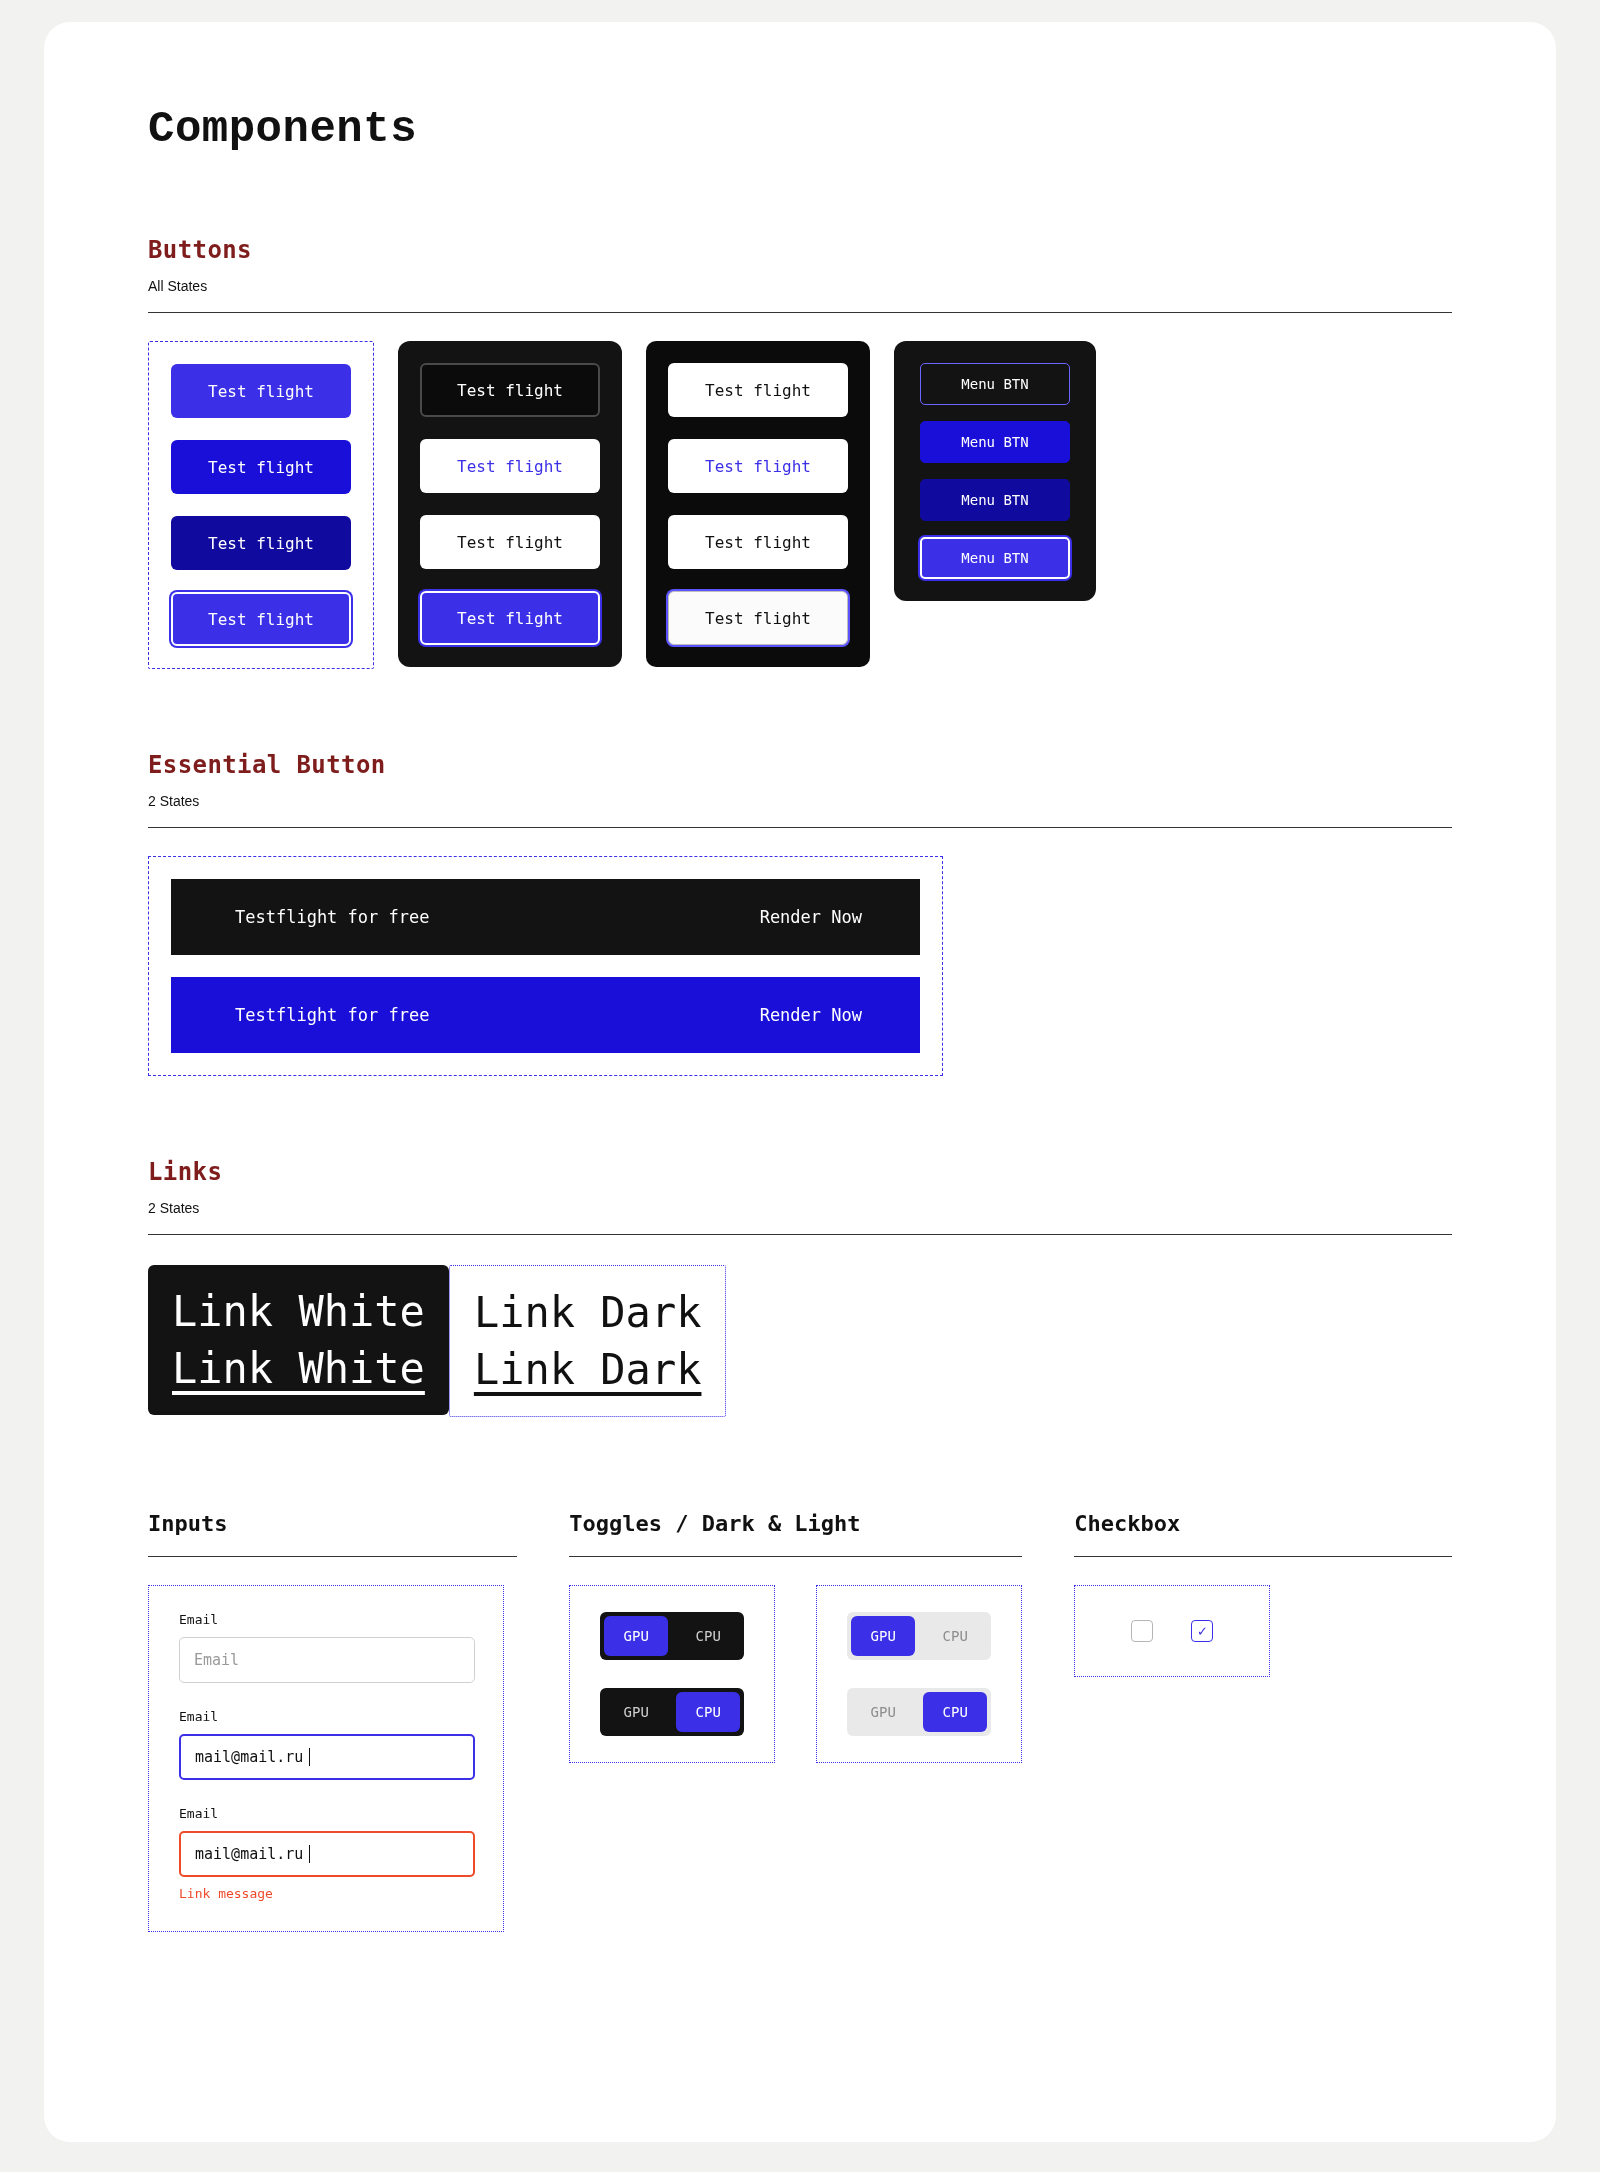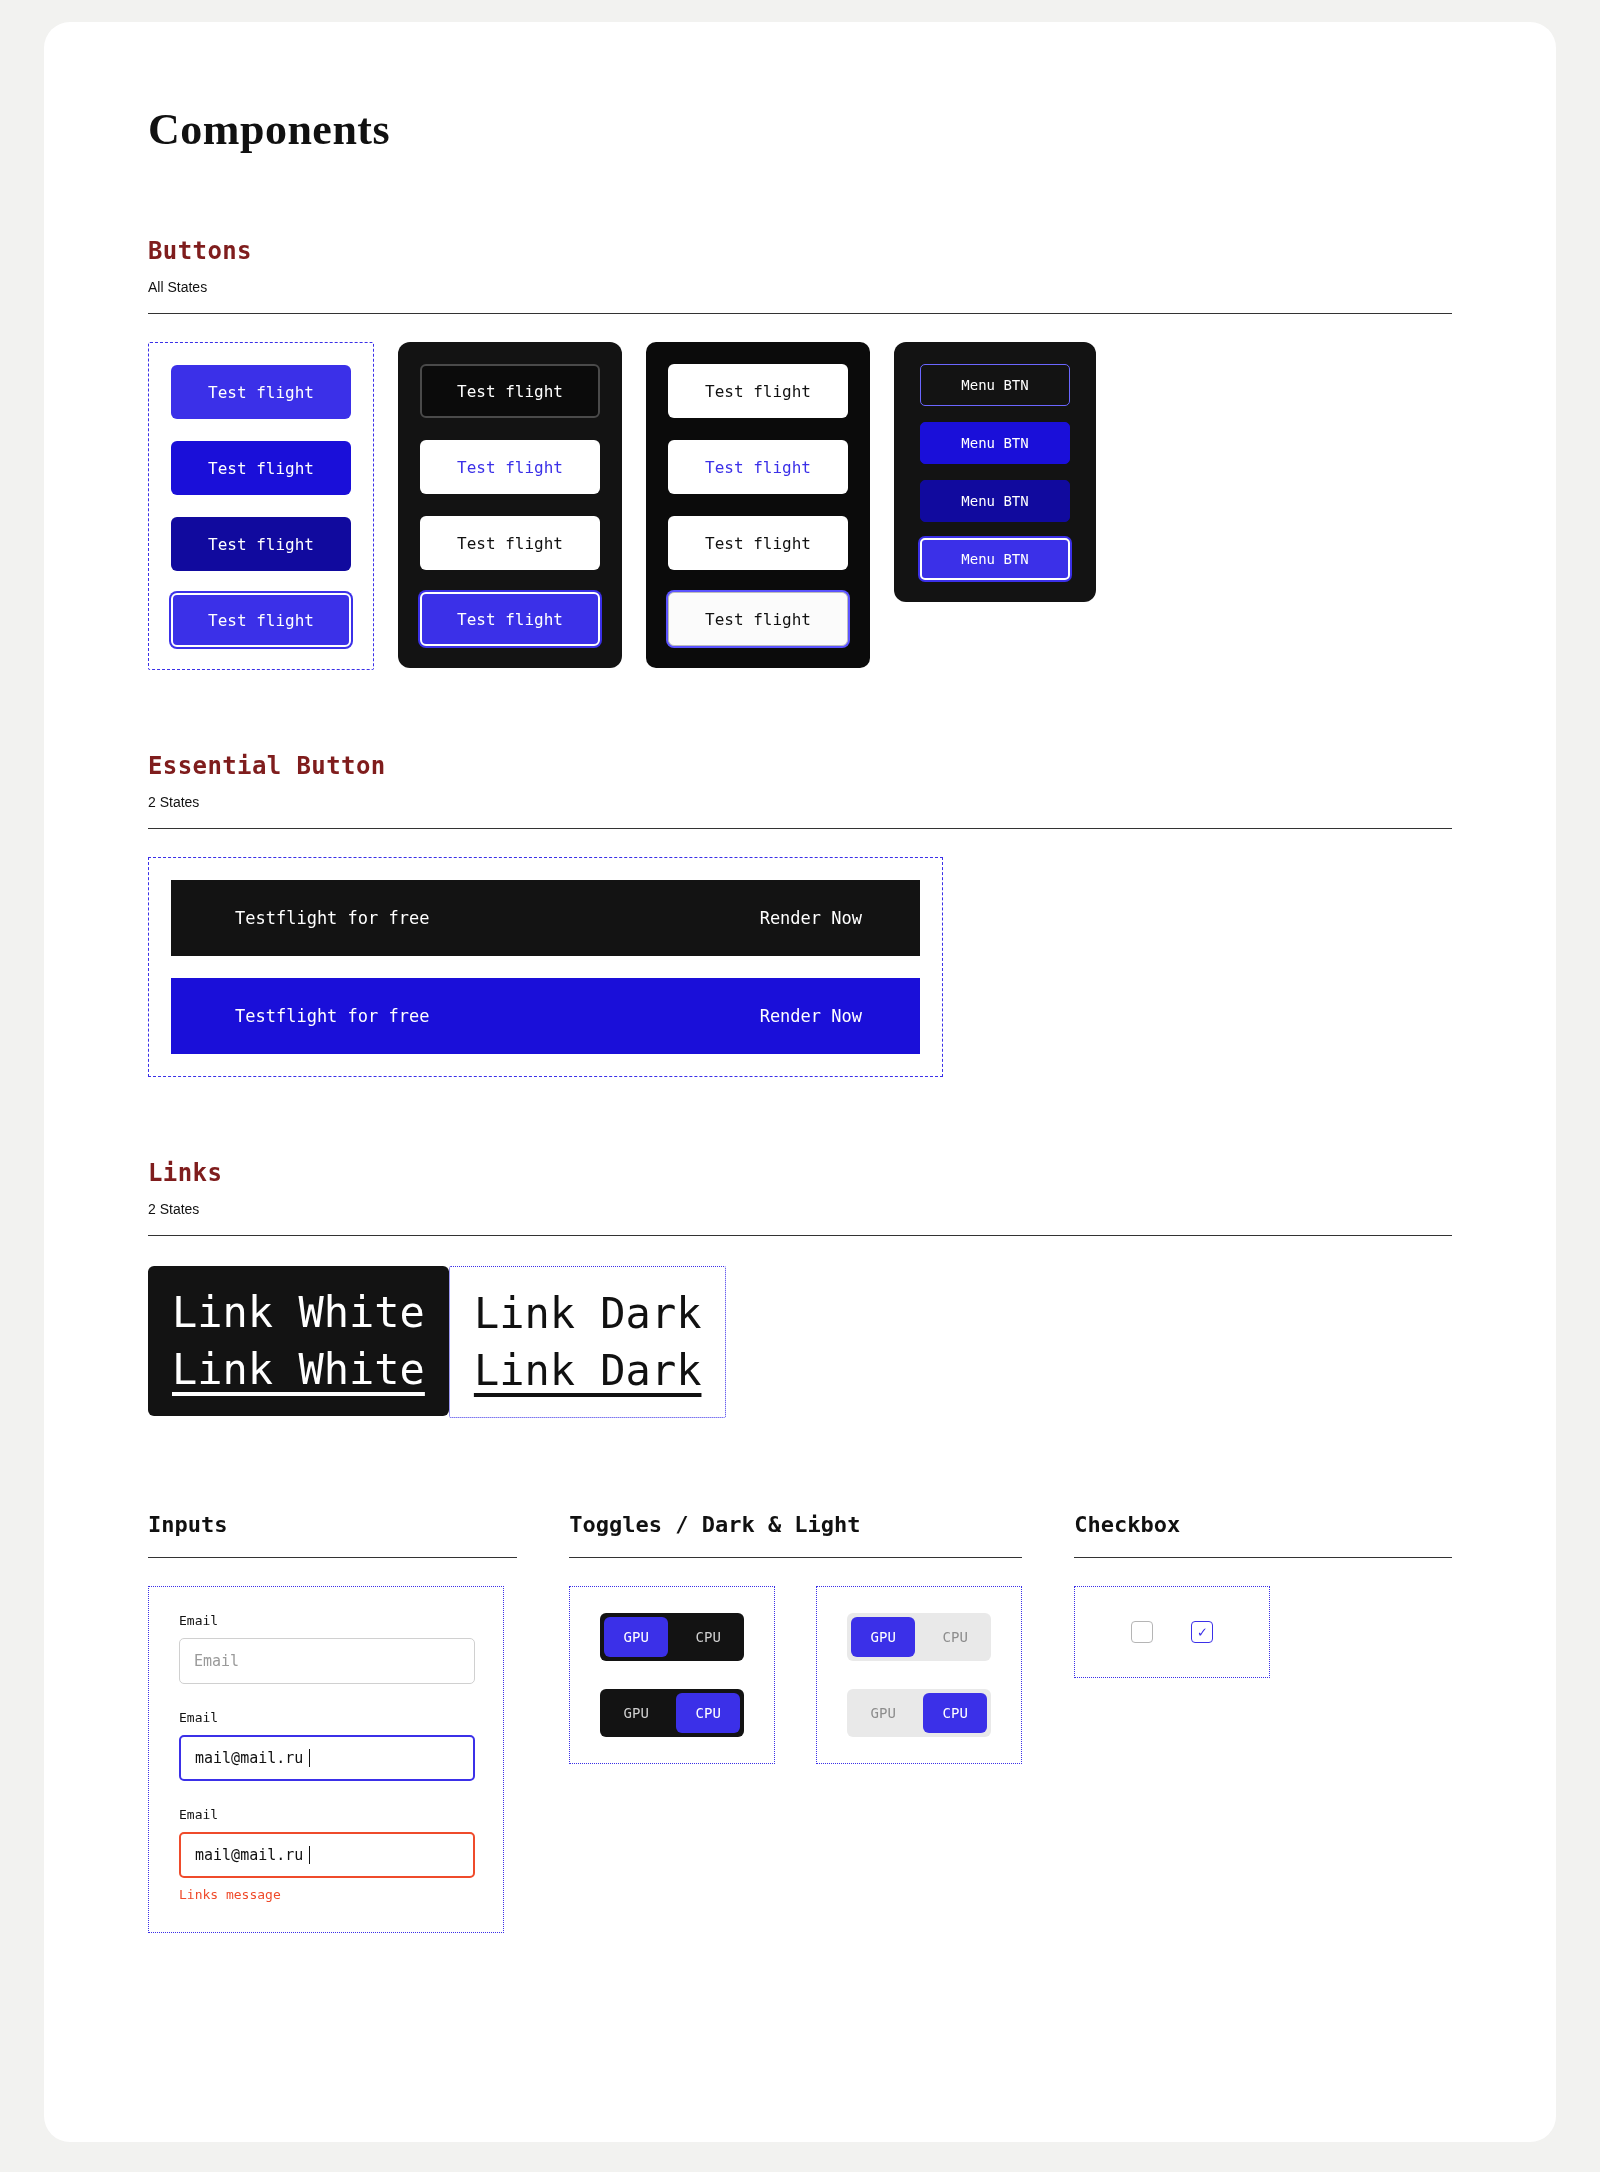--- a/index.html
+++ b/index.html
@@ -16,21 +16,21 @@
     background: #f2f2f0;
   }
   .sheet {
     background: #ffffff;
     border-radius: 26px;
     box-sizing: border-box;
     padding: 72px 104px 90px 104px;
     min-height: 2120px;
   }
   h1.title {
-    font-family: Liberation Serif, serif;
+    font-family: Liberation Mono, monospace;
     font-size: 44px;
     font-weight: 700;
     letter-spacing: 0.5px;
     margin: 10px 0 0 0;
     color: #111;
   }
   .section-head {
     font-family: "DejaVu Sans Mono", monospace;
     font-size: 24px;
     font-weight: 700;
@@ -395,21 +395,21 @@
               <span class="caret"></span>
             </div>
           </div>
 
           <div class="field">
             <span class="field-label">Email</span>
             <div class="input error">
               <span>mail@mail.ru</span>
               <span class="caret"></span>
             </div>
-            <div class="error-msg">Links message</div>
+            <div class="error-msg">Link message</div>
           </div>
 
         </div>
       </div>
 
       <div class="col-toggles">
         <h2 class="col-head">Toggles / Dark &amp; Light</h2>
         <hr class="col-rule">
         <div class="toggle-row">
 

